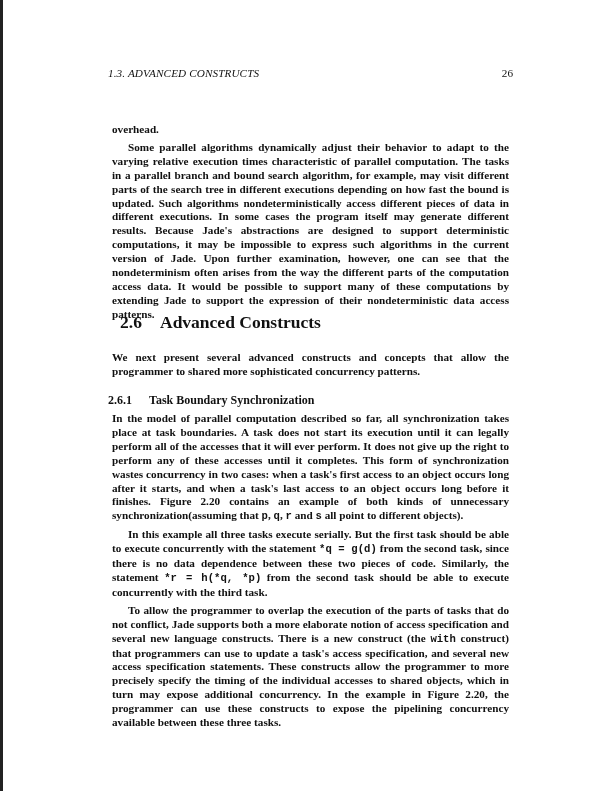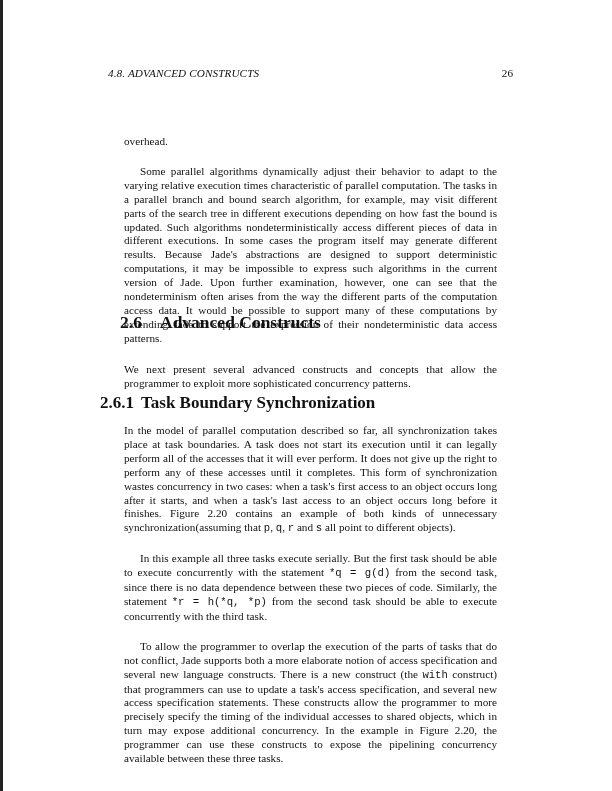--- a/index.html
+++ b/index.html
@@ -2,49 +2,49 @@
 <html><head>
 <meta charset="utf-8">
 <style>
   html, body { margin: 0; padding: 0; background: #ffffff; }
   body { width: 612px; height: 791px; position: relative; overflow: hidden; font-family: "Liberation Serif", "DejaVu Serif", serif; color: #111; }
   .scan-edge { position: absolute; left: 0; top: 0; width: 3px; height: 791px; background: #222; }
   .running-head { position: absolute; top: 67px; left: 108px; width: 405px; height: 16px; font-size: 11.2px; }
   .running-head .title { position: absolute; left: 0; top: 0; font-style: italic; letter-spacing: 0.1px; }
   .running-head .pageno { position: absolute; right: 0; top: 0; }
   .body-text { position: absolute; left: 108px; width: 405px; font-size: 11.2px; line-height: 13.9px; text-align: justify; }
-  .body-text p { margin: 16px; }
+  .body-text p { margin: 4px; font-weight: bold; }
   .body-text p.indent { text-indent: 16px; }
   code, .mono { font-family: "Liberation Mono", "DejaVu Sans Mono", monospace; font-size: 10.6px; }
   .h2 { position: absolute; left: 108px; font-weight: bold; font-size: 17.5px; }
   .h2 .num { display: inline-block; width: 40px; }
-  .h3 { position: absolute; left: 100px; font-weight: bold; font-size: 17px; }
+  .h3 { position: absolute; left: 108px; font-weight: bold; font-size: 12px; }
   .h3 .num { display: inline-block; width: 41px; }
 </style>
 </head>
 <body>
 
 <div class="scan-edge"></div>
 
 <div class="running-head">
-  <span class="title">4.8.  ADVANCED CONSTRUCTS</span>
+  <span class="title">1.3.  ADVANCED CONSTRUCTS</span>
   <span class="pageno">26</span>
 </div>
 
 <div class="body-text" style="top:119px;">
   <p>overhead.</p>
   <p class="indent">Some parallel algorithms dynamically adjust their behavior to adapt to the varying relative execution times characteristic of parallel computation.  The tasks in a parallel branch and bound search algorithm, for example, may visit different parts of the search tree in different executions depending on how fast the bound is updated.  Such algorithms nondeterministically access different pieces of data in different executions.  In some cases the program itself may generate different results.  Because Jade's abstractions are designed to support deterministic computations, it may be impossible to express such algorithms in the current version of Jade.  Upon further examination, however, one can see that the nondeterminism often arises from the way the different parts of the computation access data.  It would be possible to support many of these computations by extending Jade to support the expression of their nondeterministic data access patterns.</p>
 </div>
 
 <div class="h2" style="top:312px;margin-left:12px;">
   <span class="num">2.6</span><span>Advanced Constructs</span>
 </div>
 
 <div class="body-text" style="top:347px;">
-  <p>We next present several advanced constructs and concepts that allow the programmer to exploit more sophisticated concurrency patterns.</p>
+  <p>We next present several advanced constructs and concepts that allow the programmer to shared more sophisticated concurrency patterns.</p>
 </div>
 
 <div class="h3" style="top:393px;">
   <span class="num">2.6.1</span><span>Task Boundary Synchronization</span>
 </div>
 
 <div class="body-text" style="top:408px;">
   <p><span>In the model of parallel computation described so far, all synchronization takes place at task boundaries.  A task does not start its execution until it can legally perform all of the accesses that it will ever perform.  It does not give up the right to perform any of these accesses until it completes.  This form of synchronization wastes concurrency in two cases:  when a task's first access to an object occurs long after it starts, and when a task's last access to an object occurs long before it finishes.  Figure 2.20 contains an example of both kinds of unnecessary synchronization(assuming that </span><code>p</code><span>, </span><code>q</code><span>, </span><code>r</code><span> and </span><code>s</code><span> all point to different objects).</span></p>
   <p class="indent"><span>In this example all three tasks execute serially.  But the first task should be able to execute concurrently with the statement </span><code>*q = g(d)</code><span> from the second task, since there is no data dependence between these two pieces of code.  Similarly, the statement </span><code>*r = h(*q, *p)</code><span> from the second task should be able to execute concurrently with the third task.</span></p>
   <p class="indent"><span>To allow the programmer to overlap the execution of the parts of tasks that do not conflict, Jade supports both a more elaborate notion of access specification and several new language constructs.  There is a new construct (the </span><code>with</code><span> construct) that programmers can use to update a task's access specification, and several new access specification statements.  These constructs allow the programmer to more precisely specify the timing of the individual accesses to shared objects, which in turn may expose additional concurrency.  In the example in Figure 2.20, the programmer can use these constructs to expose the pipelining concurrency available between these three tasks.</span></p>

